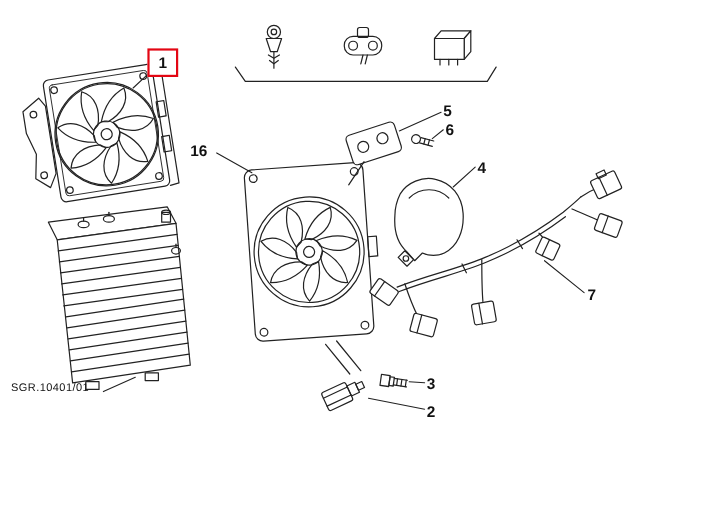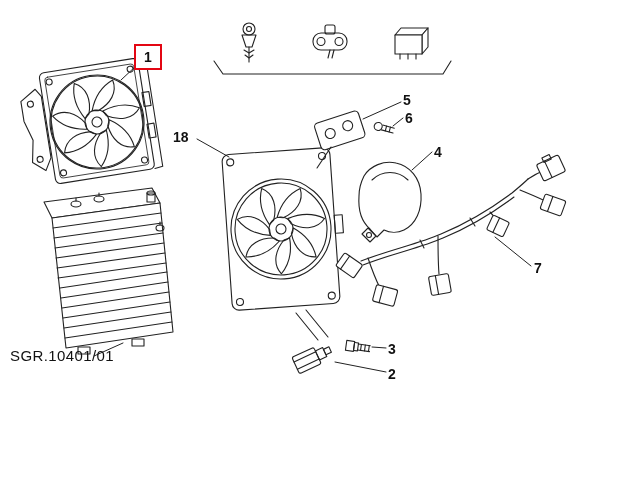--- a/index.html
+++ b/index.html
@@ -21,21 +21,21 @@
     user-select: none;
   }
   .callout.boxed {
     border: 2px solid #e30613;
     padding: 4px 8px;
     background: #ffffff;
   }
   .refcode {
     position: absolute;
     left: 10px; top: 347px;
-    font-size: 15px;
+    font-size: 10px;
     color: #111;
     letter-spacing: 0.4px;
   }
 </style>
 </head>
 <body>
 
 <div class="stage">
 
   <svg width="640" height="480" viewBox="0 0 640 480">
@@ -229,21 +229,21 @@
         <line x1="432" y1="152" x2="412" y2="170"></line>
         <line x1="531" y1="266" x2="495" y2="237"></line>
         <line x1="386" y1="348" x2="372" y2="347"></line>
         <line x1="386" y1="372" x2="335" y2="362"></line>
         <line x1="94" y1="356" x2="123" y2="343"></line>
       </g>
     </g>
   </svg>
 
   <div class="callout boxed" style="left:134px; top:44px;">1</div>
-  <div class="callout" style="left:173px; top:130px;">18</div>
+  <div class="callout" style="left:173px; top:130px;">16</div>
   <div class="callout" style="left:403px; top:93px;">5</div>
   <div class="callout" style="left:405px; top:111px;">6</div>
   <div class="callout" style="left:434px; top:145px;">4</div>
   <div class="callout" style="left:534px; top:261px;">7</div>
   <div class="callout" style="left:388px; top:342px;">3</div>
   <div class="callout" style="left:388px; top:367px;">2</div>
 
   <div class="refcode">SGR.10401/01</div>
 
 </div>

